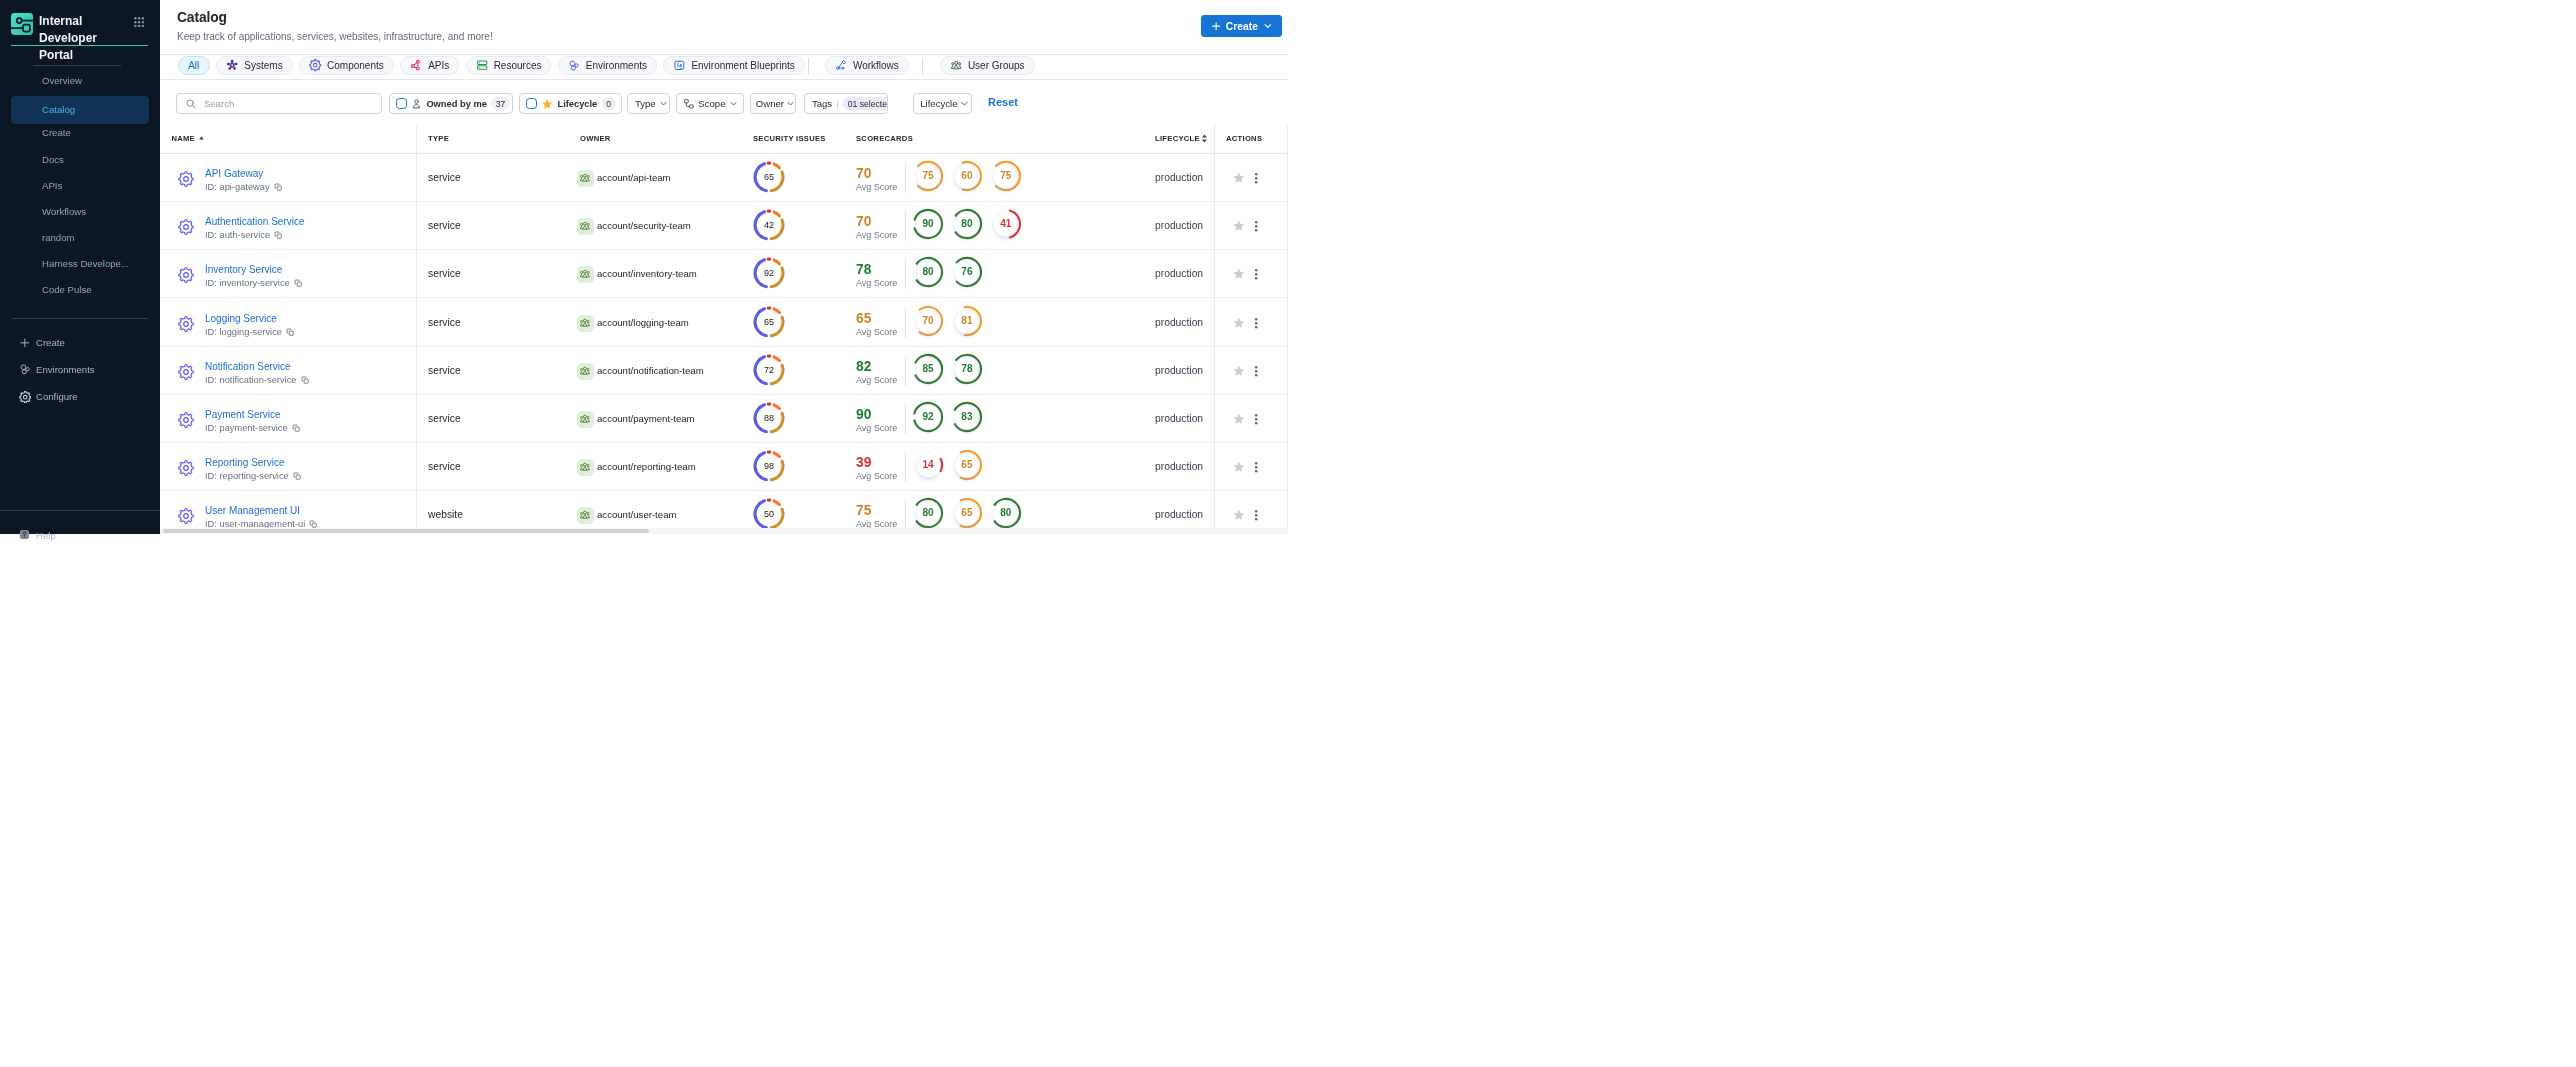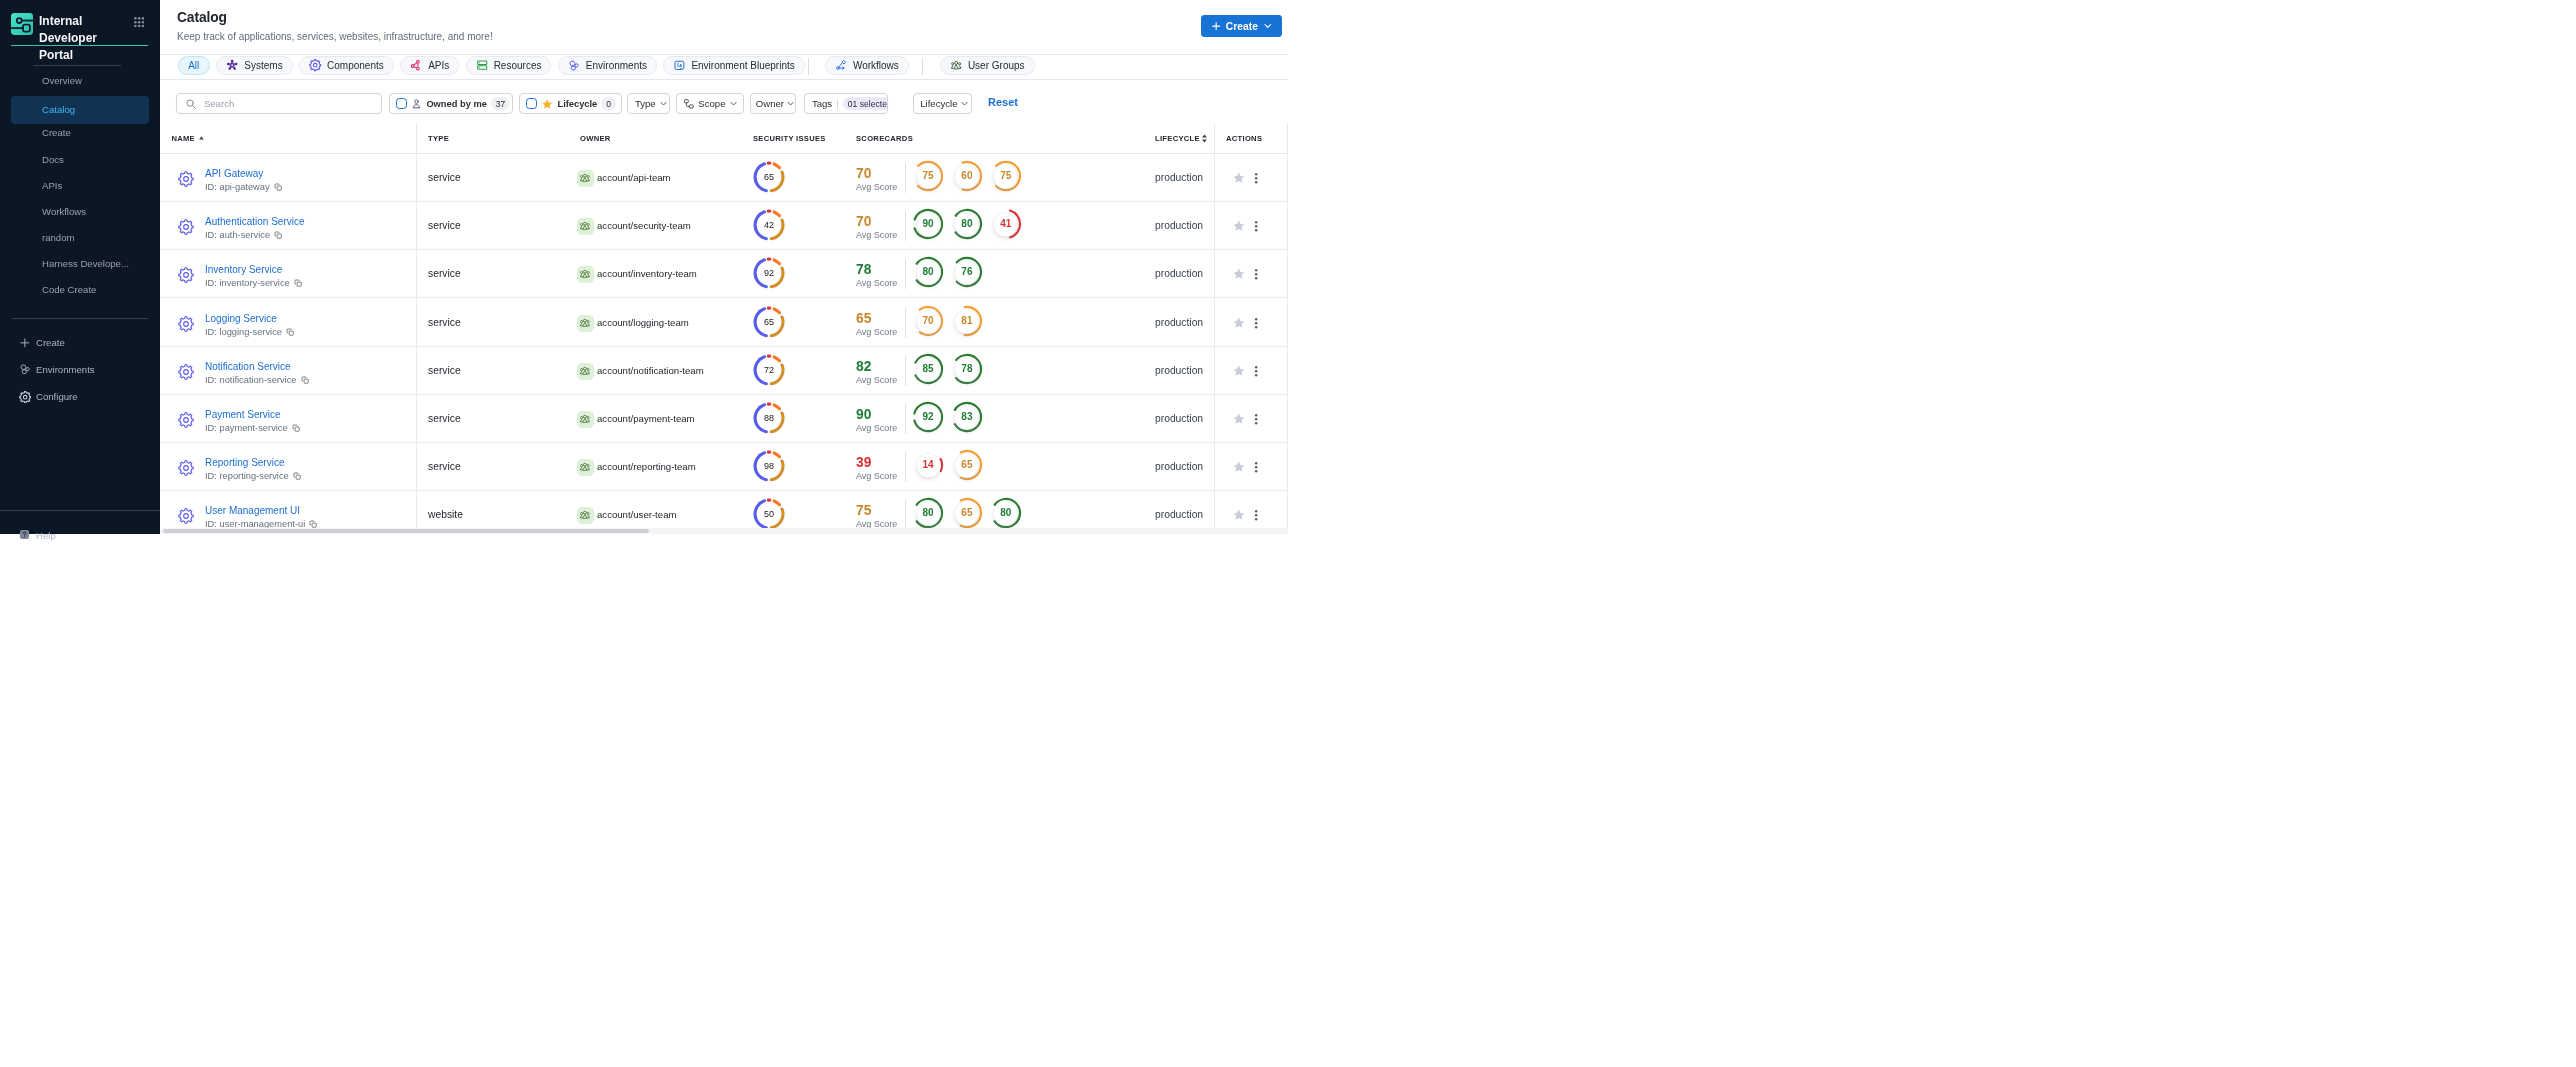--- a/index.html
+++ b/index.html
@@ -103,21 +103,21 @@
   <div class="sep" style="left:33px; top:65px; width:88px;"></div>
   <span class="navit" style="top:75px">Overview</span>
     <div class="navsel" style="top:96px"></div>
     <span class="navit sel" style="top:104px">Catalog</span>
     <span class="navit" style="top:127px">Create</span>
     <span class="navit" style="top:154px">Docs</span>
     <span class="navit" style="top:180px">APIs</span>
     <span class="navit" style="top:206px">Workflows</span>
     <span class="navit" style="top:232px">random</span>
     <span class="navit" style="top:258px">Harness Develope...</span>
-    <span class="navit" style="top:284px">Code Create</span>
+    <span class="navit" style="top:284px">Code Pulse</span>
   <div class="sep" style="left:11.7px; top:318px; width:136px;"></div>
   <span class="botic" style="top:337px"><svg width="11.7" height="11.7" viewBox="0 0 24 24" fill="none" stroke="#aab2c4" stroke-width="2" stroke-linecap="round">
         <path d="M12 4v16M4 12h16"></path>
       </svg></span>
     <span class="botit" style="top:337px">Create</span>
   <span class="botic" style="top:363px"><svg width="12.4" height="12.4" viewBox="0 0 24 24" fill="none" stroke="#aab2c4" stroke-width="1.8" stroke-linejoin="round">
         <path d="M3.70 8.20L6.15 3.96L11.05 3.96L13.50 8.20L11.05 12.44L6.15 12.44z"></path>
         <path d="M13.20 11.90L14.90 8.96L18.30 8.96L20.00 11.90L18.30 14.84L14.90 14.84z"></path>
         <path d="M6.00 16.90L8.15 13.18L12.45 13.18L14.60 16.90L12.45 20.62L8.15 20.62z"></path>
       </svg></span>

